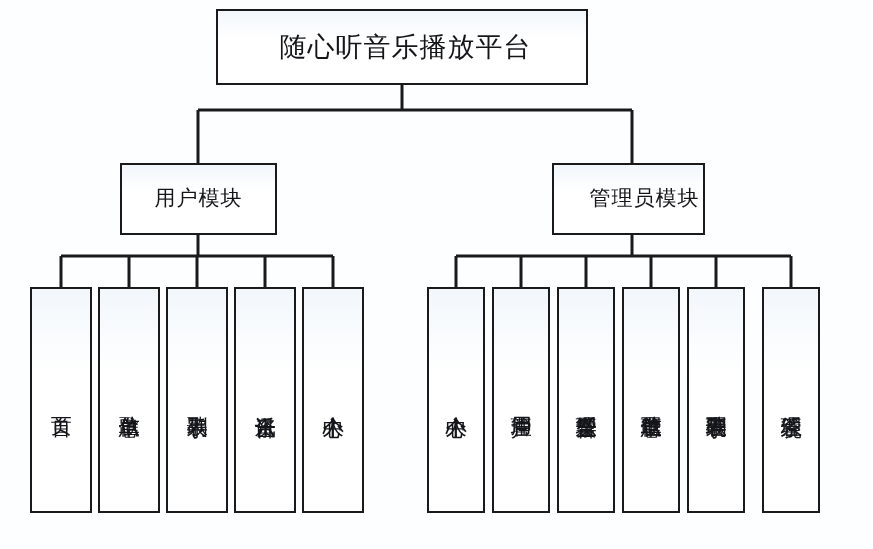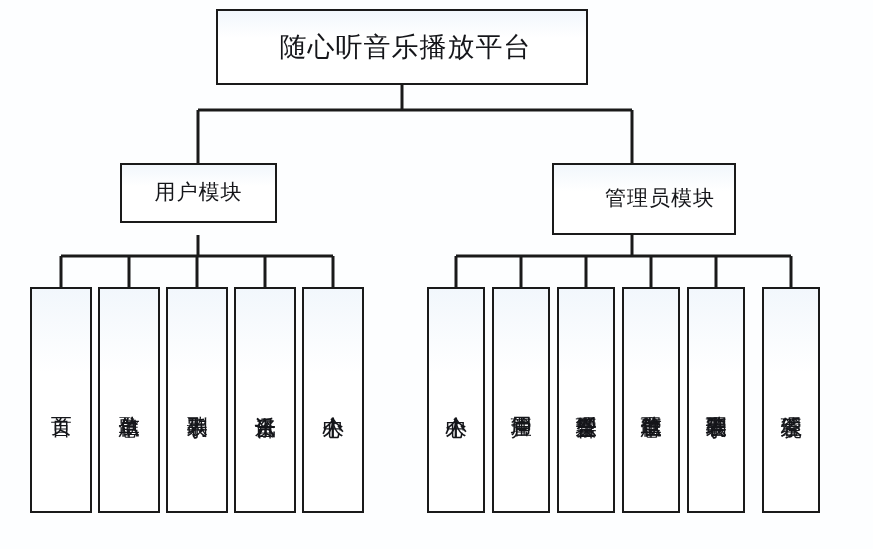--- a/index.html
+++ b/index.html
@@ -87,24 +87,24 @@
         <line x1="651" y1="256" x2="651" y2="287"></line>
         <line x1="716" y1="256" x2="716" y2="287"></line>
         <line x1="791" y1="256" x2="791" y2="287"></line>
       </g>
   </svg>
 
   <div class="node node-root" id="node-root" style="left: 216px; top: 9px; width: 372px; height: 76px; padding-left: 7px;">
     <span class="htext">随心听音乐播放平台</span>
   </div>
 
-  <div class="node node-module" id="node-module-0" style="left: 120px; top: 163px; width: 157px; height: 60px;">
+  <div class="node node-module" id="node-module-0" style="left: 120px; top: 163px; width: 157px; height: 72px;">
     <span class="htext">用户模块</span>
   </div>
-  <div class="node node-module" id="node-module-1" style="left: 552px; top: 163px; width: 184px; height: 72px; padding-left: 32px;">
+  <div class="node node-module" id="node-module-1" style="left: 552px; top: 163px; width: 153px; height: 72px; padding-left: 32px;">
     <span class="htext">管理员模块</span>
   </div>
 
   <div class="node node-leaf" id="user-leaf-0" style="left: 30px; top: 287px; width: 62px; height: 226px;">
     <span class="vtext">首页</span>
   </div>
   <div class="node node-leaf" id="user-leaf-1" style="left: 98px; top: 287px; width: 62px; height: 226px;">
     <span class="vtext">歌单信息</span>
   </div>
   <div class="node node-leaf" id="user-leaf-2" style="left: 166px; top: 287px; width: 62px; height: 226px;">

